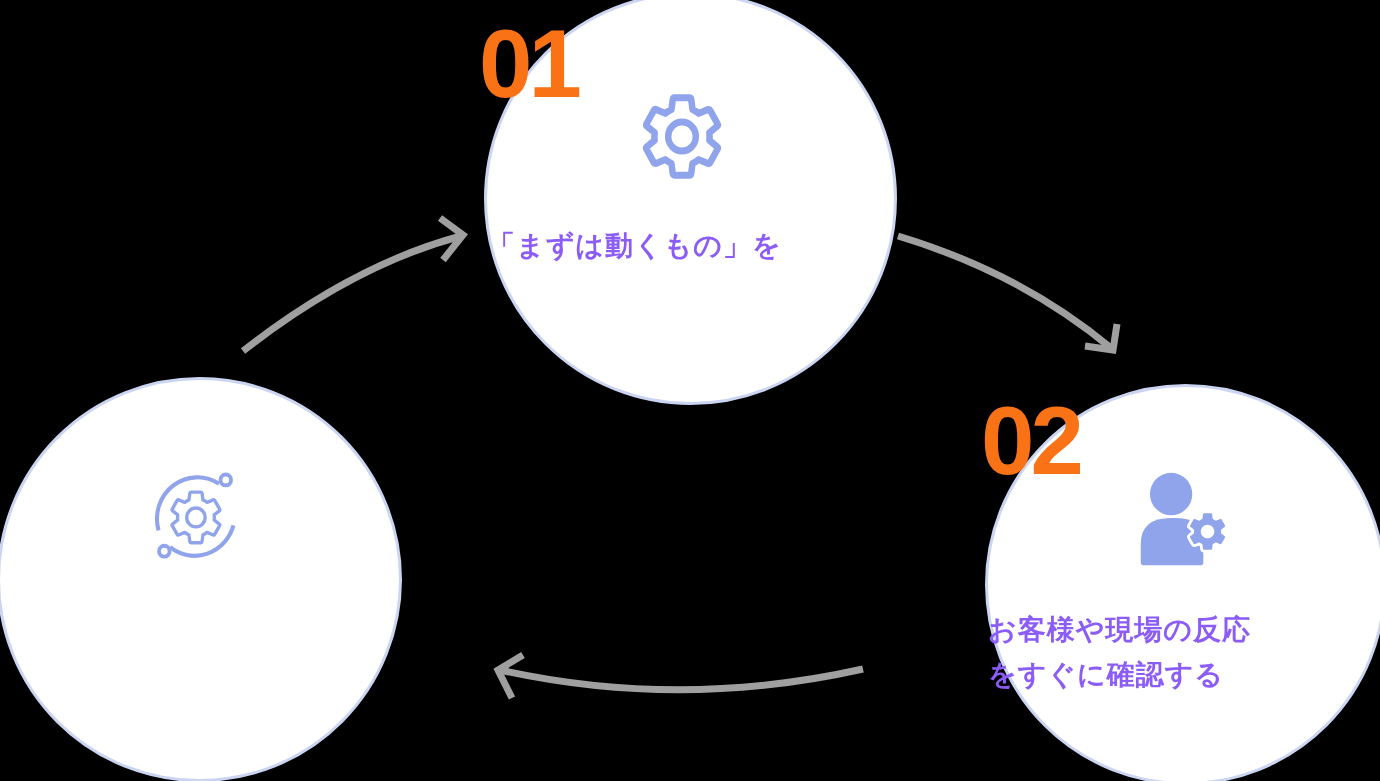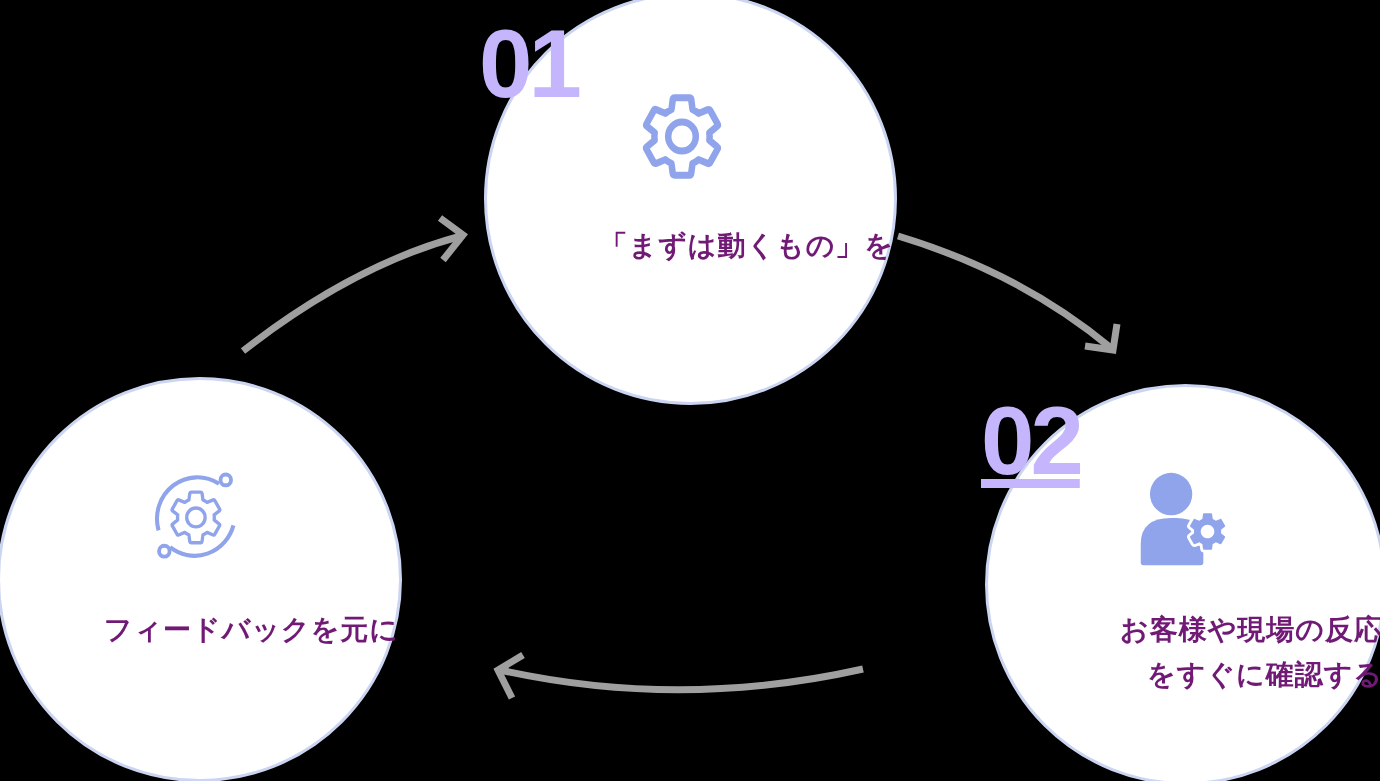--- a/index.html
+++ b/index.html
@@ -11,32 +11,32 @@
   .arrow-line{fill:none;stroke:#9f9f9f;stroke-width:7;stroke-linecap:butt;stroke-linejoin:miter;}
   .circle{
     position:absolute;background:#ffffff;border:3px solid #cbd5f2;
     border-radius:50%;box-sizing:border-box;
   }
   #c1{left:484px;top:-8px;width:413px;height:413px;}
   #c2{left:985px;top:384px;width:401px;height:401px;}
   #c3{left:-3px;top:377px;width:405px;height:405px;}
   .num{
     position:absolute;font-weight:700;font-size:96px;line-height:1;
-    color:#c4b5fd;letter-spacing:-4px;
+    color:#f97316;letter-spacing:-4px;
   }
   #n1{left:479px;top:16px;}
-  #n2{left:981px;top:393px;text-decoration:underline;}
+  #n2{left:981px;top:393px;}
   #n3{left:11px;top:393px;}
   .icon{position:absolute;}
   #i1{left:636px;top:88px;}
   #i2{left:1138px;top:470px;}
   #i3{left:148px;top:468px;}
   .label{
-    position:absolute;width:100%;text-align:right;
-    font-size:28px;line-height:45px;font-weight:600;color:#701a75;
+    position:absolute;width:100%;text-align:left;
+    font-size:28px;line-height:45px;font-weight:600;color:#8b5cf6;
     letter-spacing:1px;
   }
   #c1 .label{top:228px;}
   #c2 .label{top:220px;}
   #c3 .label{top:227px;}
 </style>
 </head>
 <body>
 
 <div class="canvas">
@@ -64,21 +64,20 @@
 
   <div class="circle" id="c2">
     <div class="label">
       <div>お客様や現場の反応</div>
       <div>をすぐに確認する</div>
     </div>
   </div>
 
   <div class="circle" id="c3">
     <div class="label">
-      <div>フィードバックを元に</div>
     </div>
   </div>
 
   <svg class="icon" id="i1" width="92" height="97" viewBox="0 0 24 24" preserveAspectRatio="none">
     <path fill="#ffffff" stroke="#8fa4ea" stroke-width="1.7" stroke-linejoin="round" d="M19.14 12.94c.04-.3.06-.61.06-.94 0-.32-.02-.64-.07-.94l2.03-1.58c.18-.14.23-.41.12-.61l-1.92-3.32c-.12-.22-.37-.29-.59-.22l-2.39.96c-.5-.38-1.03-.7-1.62-.94l-.36-2.54c-.04-.24-.24-.41-.48-.41h-3.84c-.24 0-.43.17-.47.41l-.36 2.54c-.59.24-1.13.57-1.62.94l-2.39-.96c-.22-.08-.47 0-.59.22L2.74 8.87c-.12.21-.08.47.12.61l2.03 1.58c-.05.3-.09.63-.09.94s.02.64.07.94l-2.03 1.58c-.18.14-.23.41-.12.61l1.92 3.32c.12.22.37.29.59.22l2.39-.96c.5.38 1.03.7 1.62.94l.36 2.54c.05.24.24.41.48.41h3.84c.24 0 .44-.17.47-.41l.36-2.54c.59-.24 1.13-.56 1.62-.94l2.39.96c.22.08.47 0 .59-.22l1.92-3.32c.12-.22.07-.47-.12-.61l-2.01-1.58zM12 15.6c-1.98 0-3.6-1.62-3.6-3.6s1.62-3.6 3.6-3.6 3.6 1.62 3.6 3.6-1.62 3.6-3.6 3.6z"></path>
   </svg>
 
   <svg class="icon" id="i2" width="92" height="97" viewBox="0 0 100 105" preserveAspectRatio="none">
     <circle cx="36" cy="26" r="23" fill="#8fa4ea"></circle>
     <path fill="#8fa4ea" d="M6 103 Q3 103 3 100 L3 80 Q3 52 36 52 L42 52 Q70 52 71 80 L71 100 Q71 103 68 103 Z"></path>

